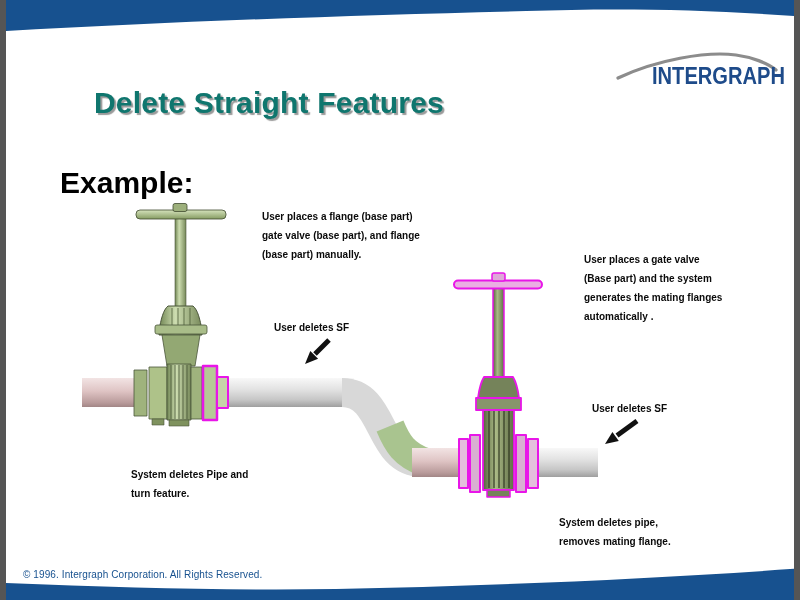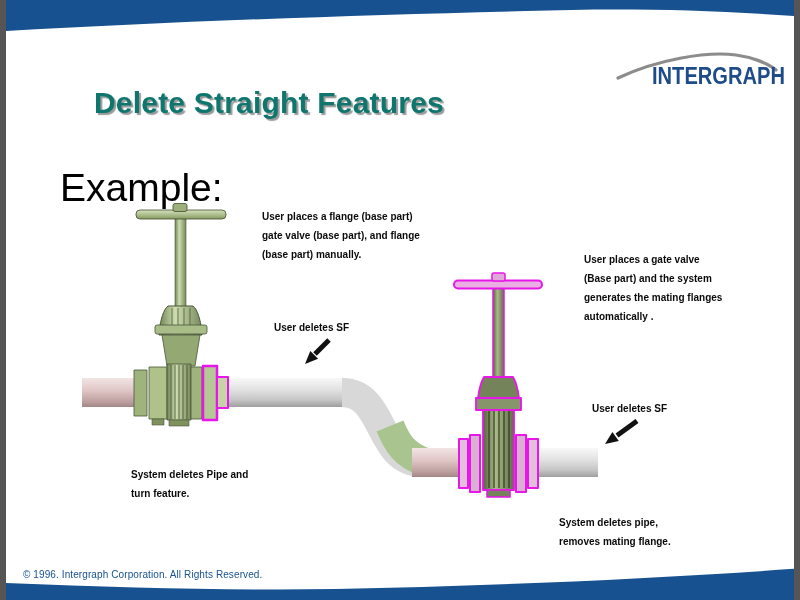--- a/index.html
+++ b/index.html
@@ -8,21 +8,21 @@
     font-family:"Liberation Sans", sans-serif; overflow:hidden; margin:0 auto;padding-left:18px;
   }
   .band{position:absolute; left:0; width:800px; display:block;}
   #top-band{top:0;}
   #bottom-band{bottom:0;}
   .page-title{
     position:absolute; left:88px; top:86px; font-size:30px; font-weight:bold;
     color:#0f766e; text-shadow:2px 2px 1px #9a9a9a; letter-spacing:0.2px;
   }
   .example{
-    position:absolute; left:54px; top:166px; font-size:39px; color:#000;
+    position:absolute; left:54px; top:166px; font-size:30px; color:#000;font-weight:bold;
   }
   .ann{
     position:absolute; font-size:10px; line-height:19px; font-weight:bold;
     color:var(--text-black); white-space:pre-line;
   }
   #ann-place-manual{left:256px; top:207px; width:260px;}
   #ann-place-auto{left:578px; top:250px; width:218px;}
   #ann-delete-sf-left{left:268px; top:318px;}
   #ann-delete-sf-right{left:586px; top:399px;}
   #ann-system-left{left:125px; top:465px; width:230px;}

